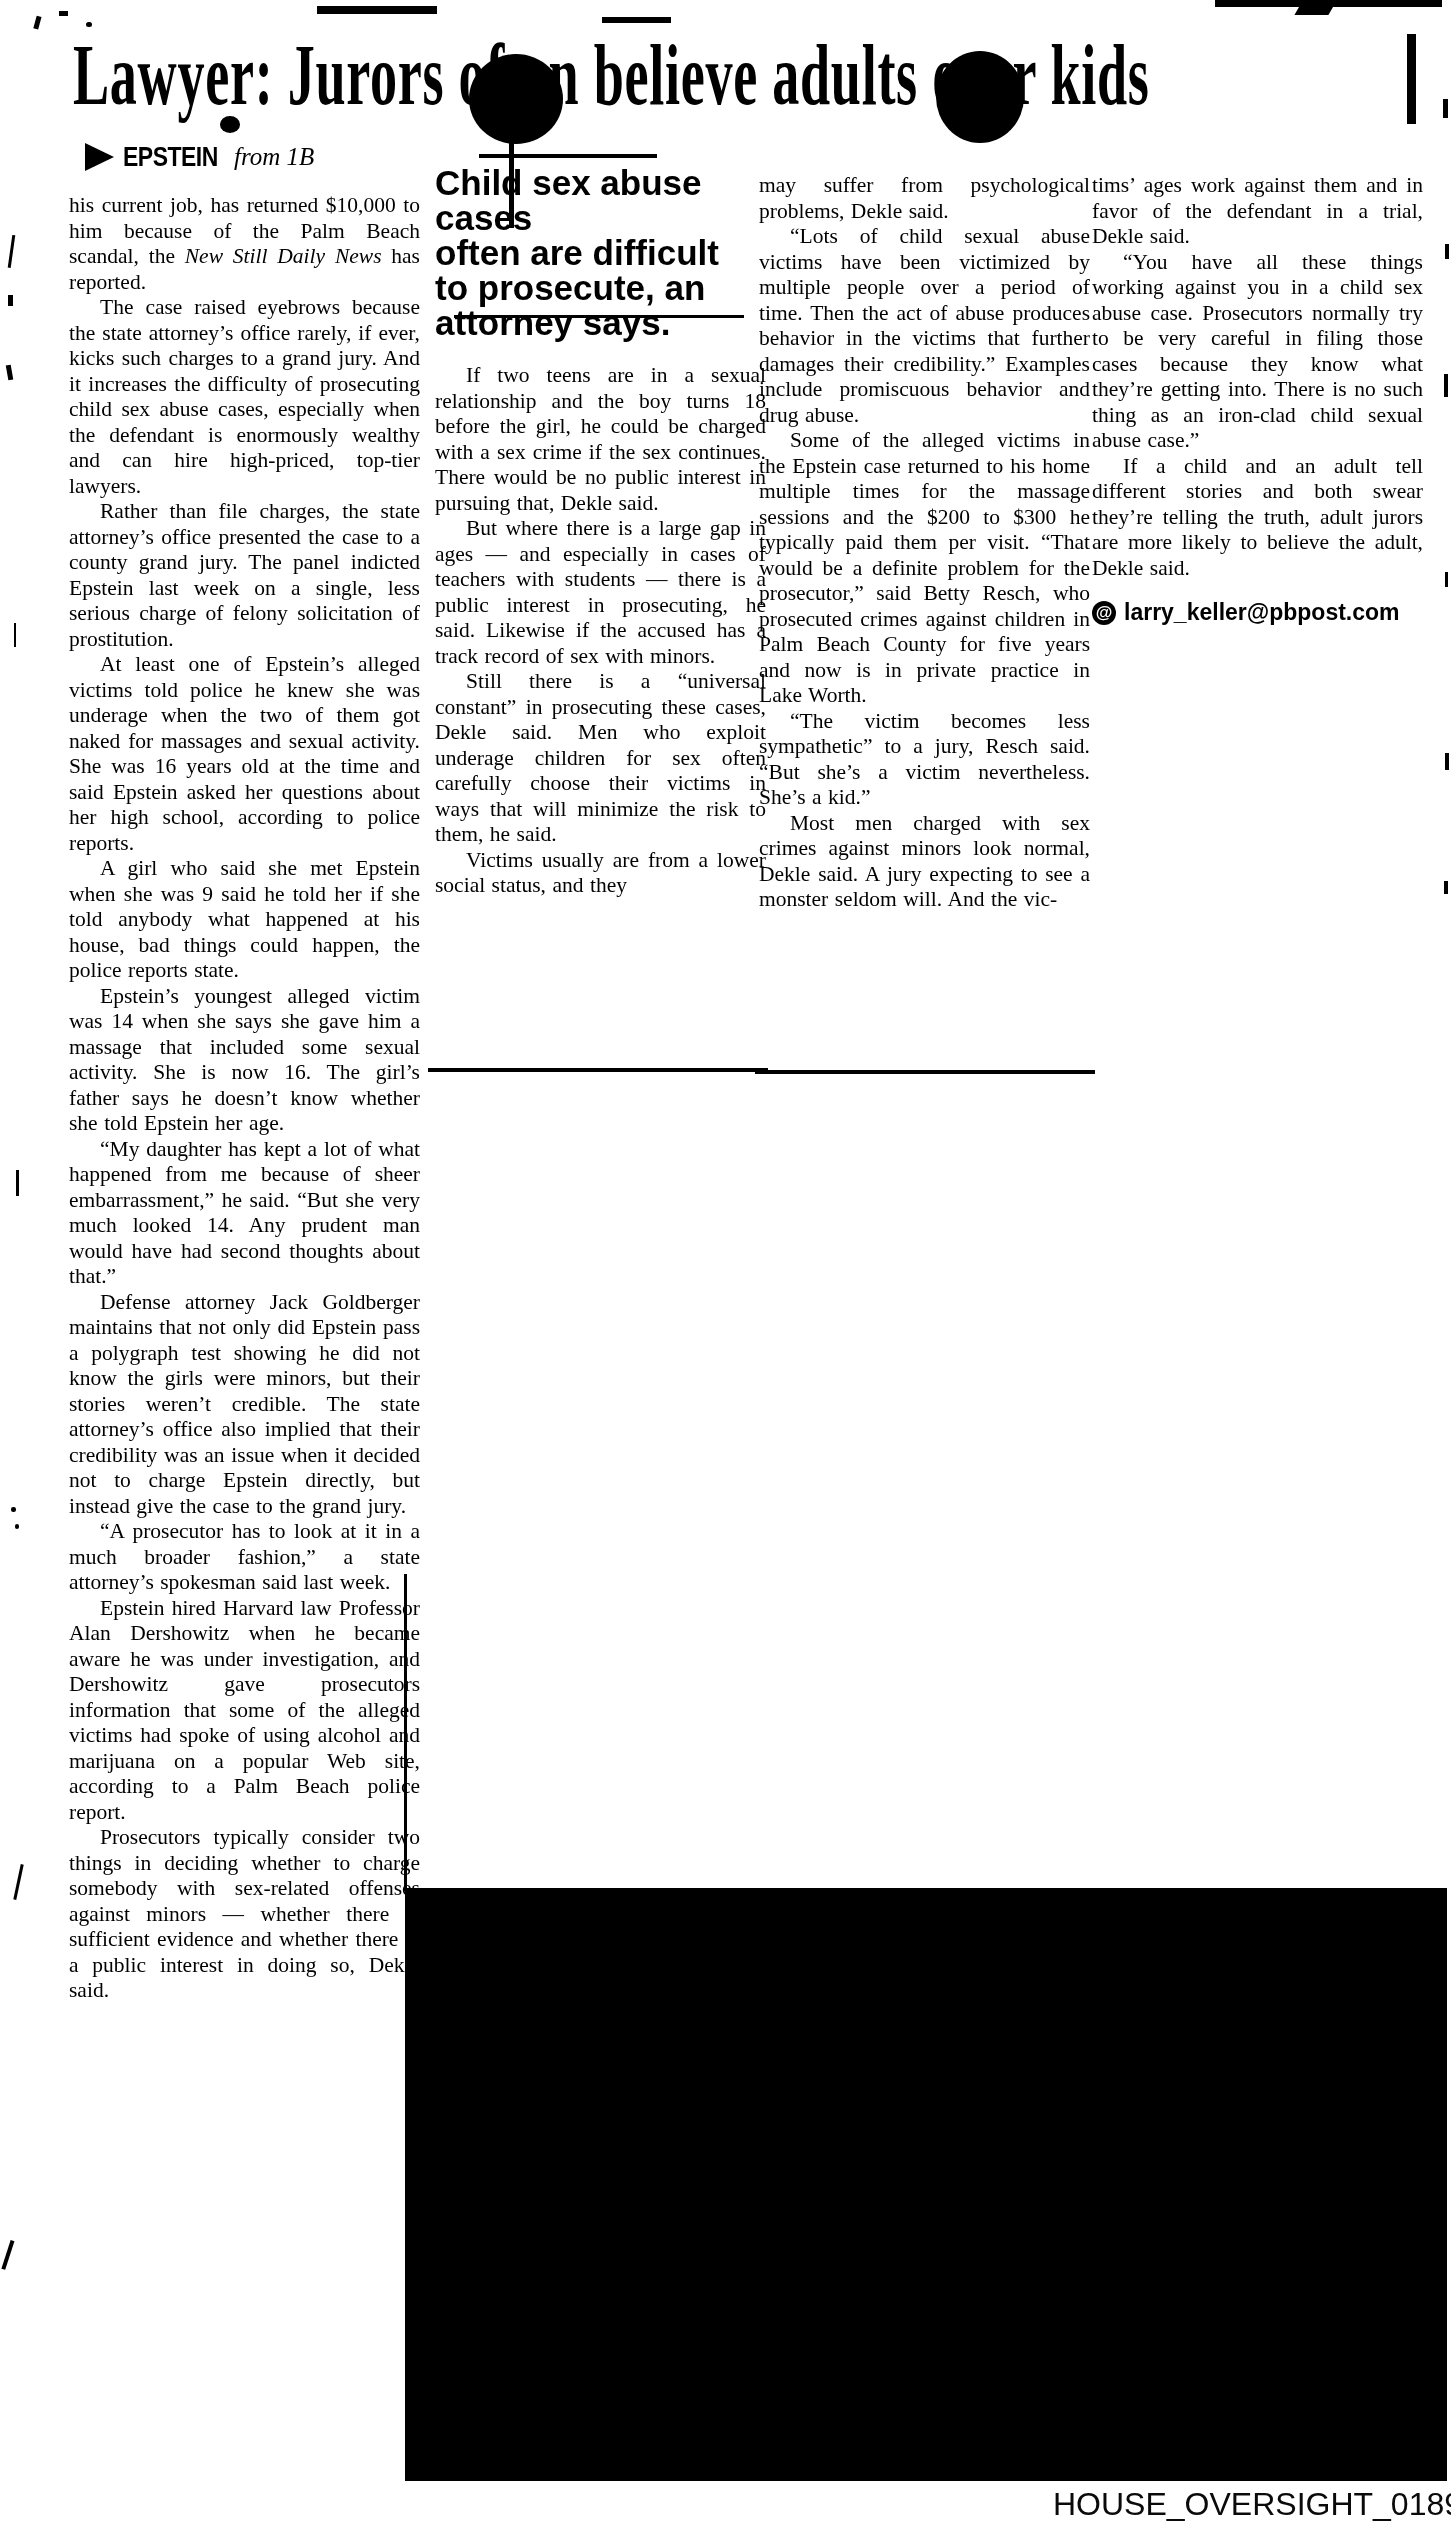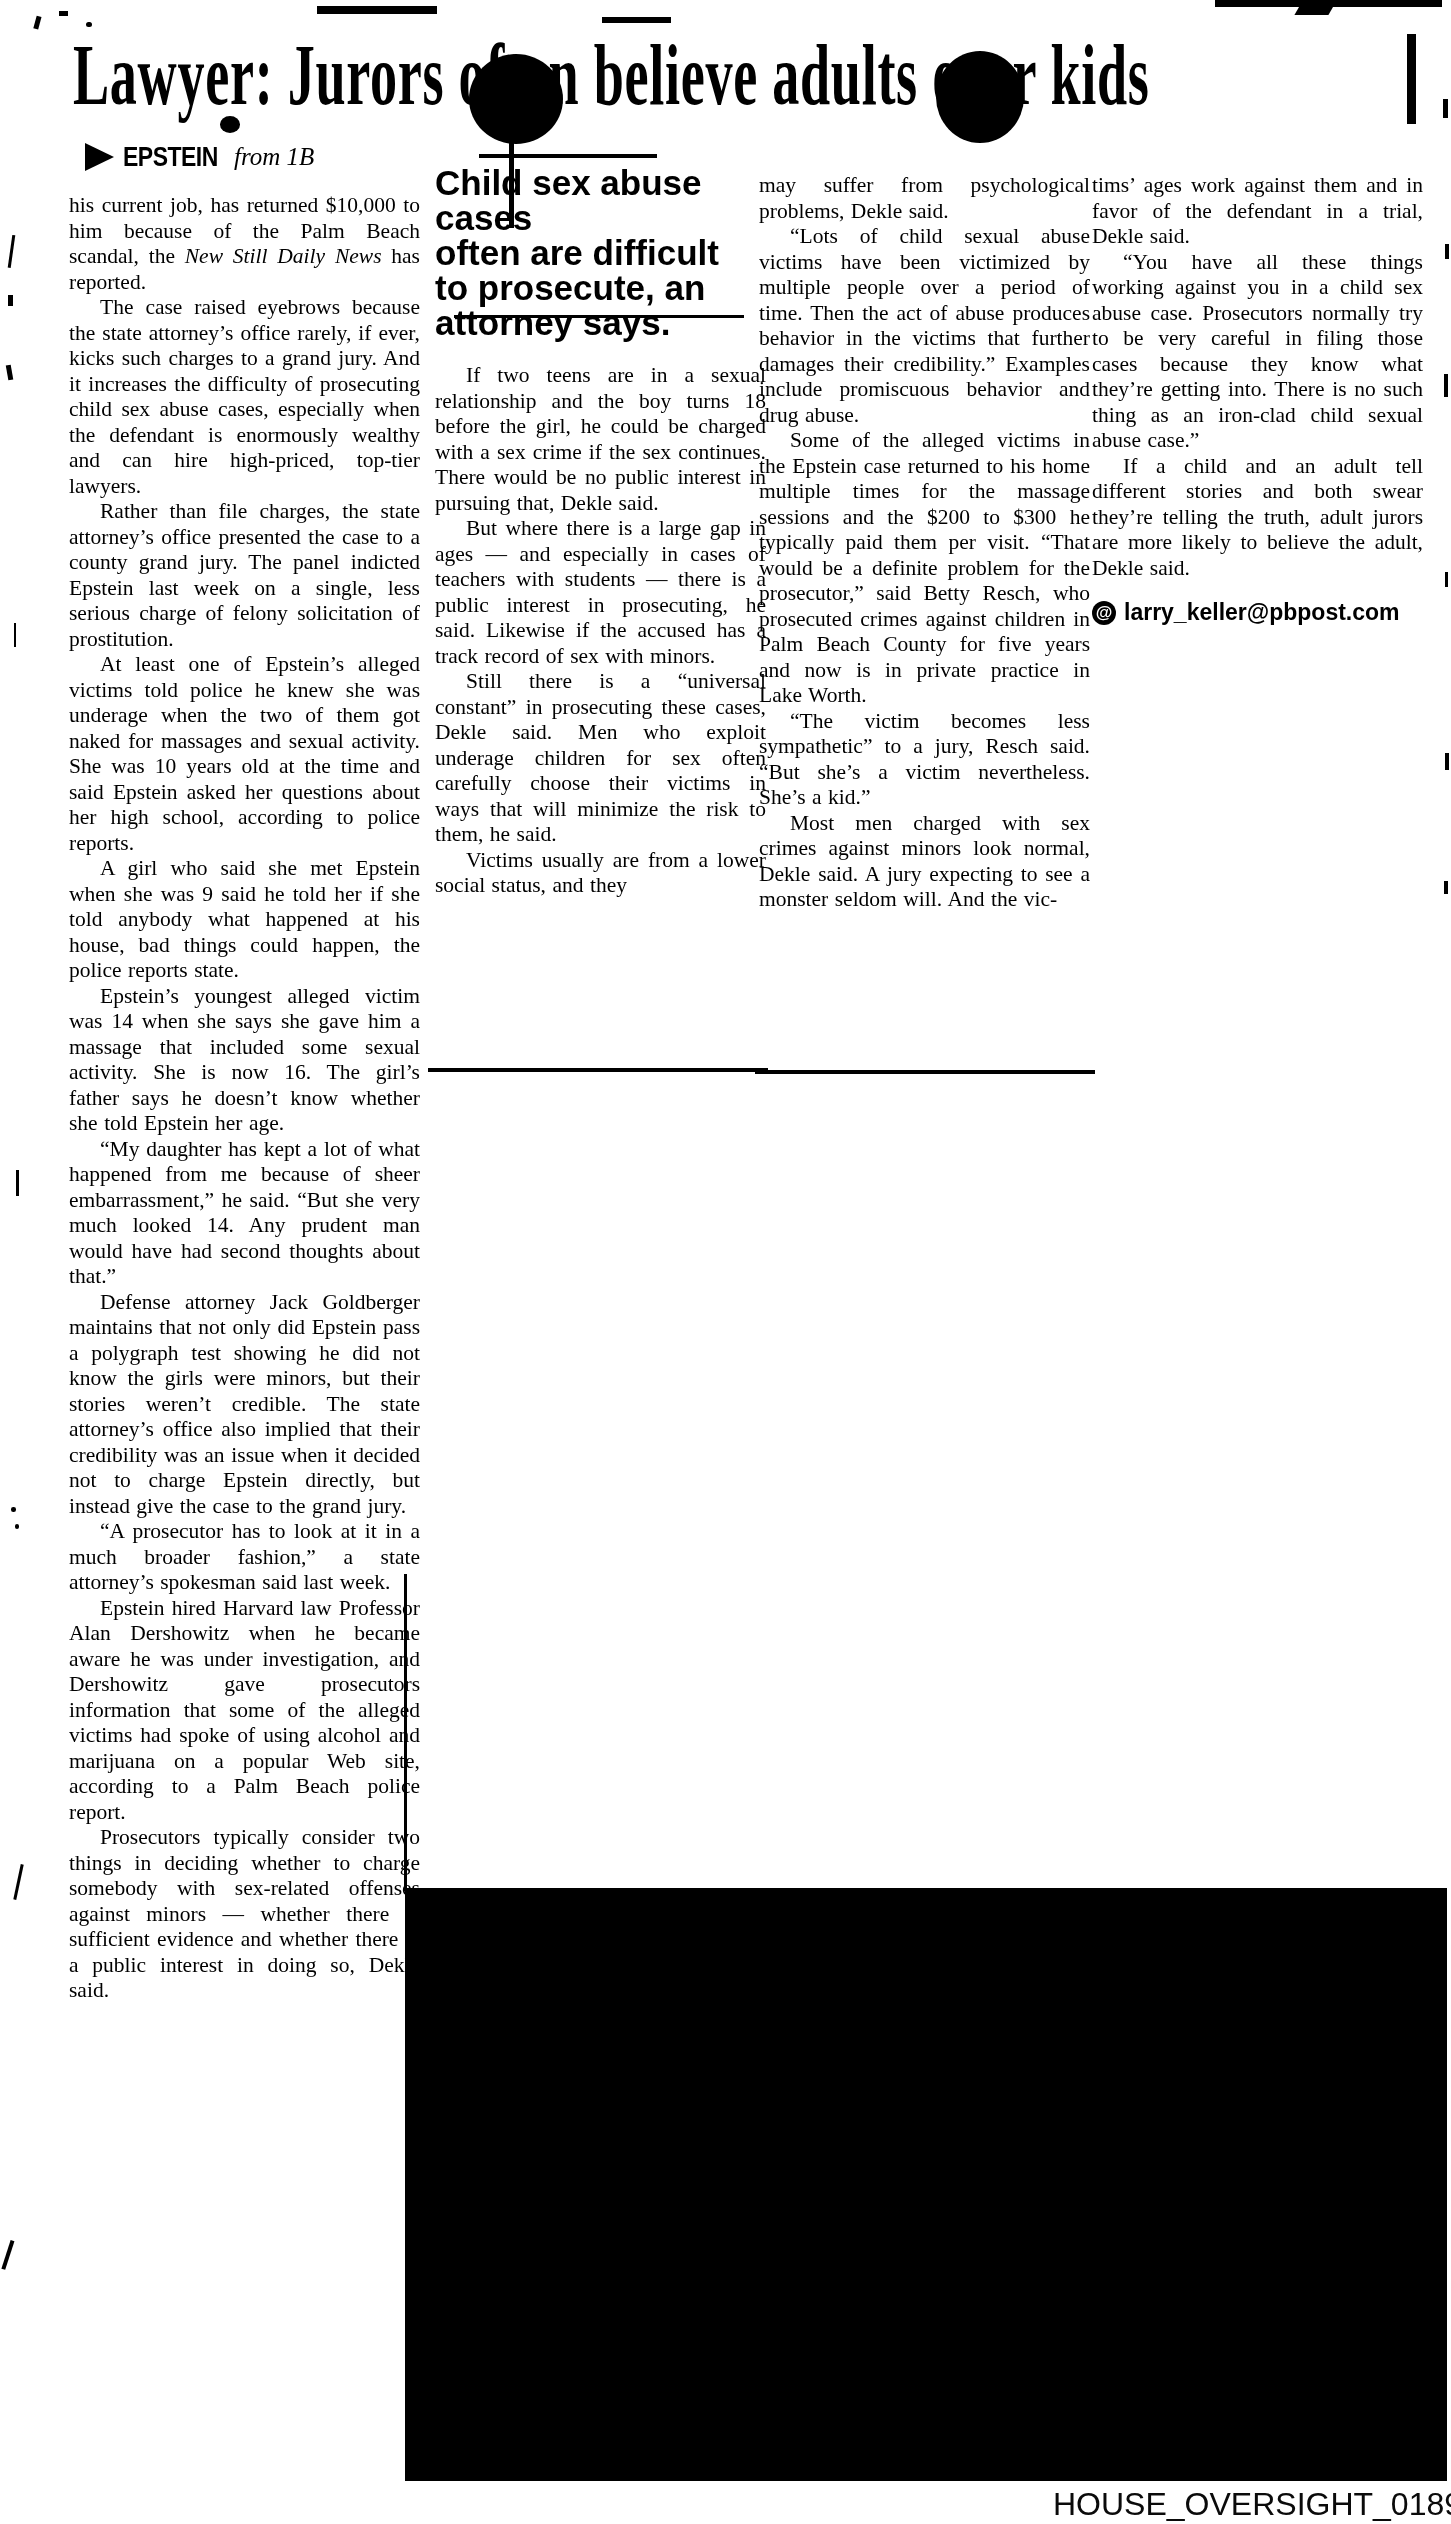--- a/index.html
+++ b/index.html
@@ -140,21 +140,21 @@
   <div class="subhead">Child sex abuse cases
 often are difficult
 to prosecute, an
 attorney says.</div>
   <div class="rule" style="left:454px;top:315px;width:290px;height:2.8px;"></div>
 
   <div class="col" style="left:69px;top:193px;width:351px;">
     <p class="cont"><span>his current job, has returned $10,000 to him because of the Palm Beach scandal, the </span><i>New Still Daily News</i><span> has reported.</span></p>
     <p>The case raised eyebrows because the state attorney’s office rarely, if ever, kicks such charges to a grand jury. And it increases the difficulty of prosecuting child sex abuse cases, especially when the defendant is enormously wealthy and can hire high-priced, top-tier lawyers.</p>
     <p>Rather than file charges, the state attorney’s office presented the case to a county grand jury. The panel indicted Epstein last week on a single, less serious charge of felony solicitation of prostitution.</p>
-    <p>At least one of Epstein’s alleged victims told police he knew she was underage when the two of them got naked for massages and sexual activity. She was 10 years old at the time and said Epstein asked her questions about her high school, according to police reports.</p>
+    <p>At least one of Epstein’s alleged victims told police he knew she was underage when the two of them got naked for massages and sexual activity. She was 16 years old at the time and said Epstein asked her questions about her high school, according to police reports.</p>
     <p>A girl who said she met Epstein when she was 9 said he told her if she told anybody what happened at his house, bad things could happen, the police reports state.</p>
     <p>Epstein’s youngest alleged victim was 14 when she says she gave him a massage that included some sexual activity. She is now 16. The girl’s father says he doesn’t know whether she told Epstein her age.</p>
     <p>“My daughter has kept a lot of what happened from me because of sheer embarrassment,” he said. “But she very much looked 14. Any prudent man would have had second thoughts about that.”</p>
     <p>Defense attorney Jack Goldberger maintains that not only did Epstein pass a polygraph test showing he did not know the girls were minors, but their stories weren’t credible. The state attorney’s office also implied that their credibility was an issue when it decided not to charge Epstein directly, but instead give the case to the grand jury.</p>
     <p>“A prosecutor has to look at it in a much broader fashion,” a state attorney’s spokesman said last week.</p>
     <p>Epstein hired Harvard law Professor Alan Dershowitz when he became aware he was under investigation, and Dershowitz gave prosecutors information that some of the alleged victims had spoke of using alcohol and marijuana on a popular Web site, according to a Palm Beach police report.</p>
     <p>Prosecutors typically consider two things in deciding whether to charge somebody with sex-related offenses against minors — whether there is sufficient evidence and whether there is a public interest in doing so, Dekle said.</p>
   </div>
 
   <div class="col" style="left:435px;top:363px;width:331px;">

